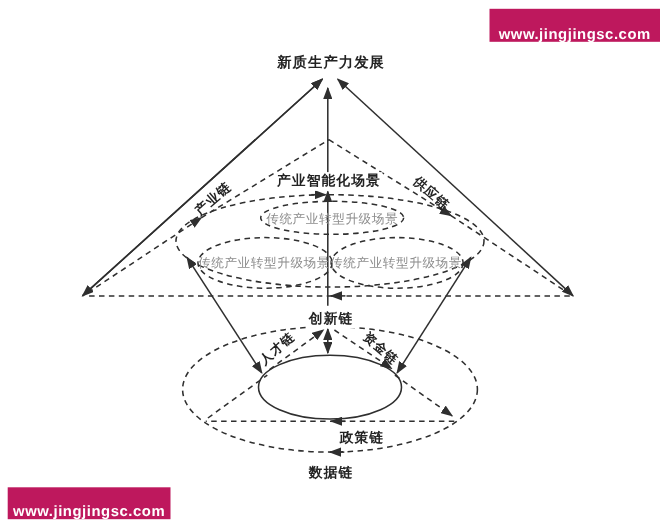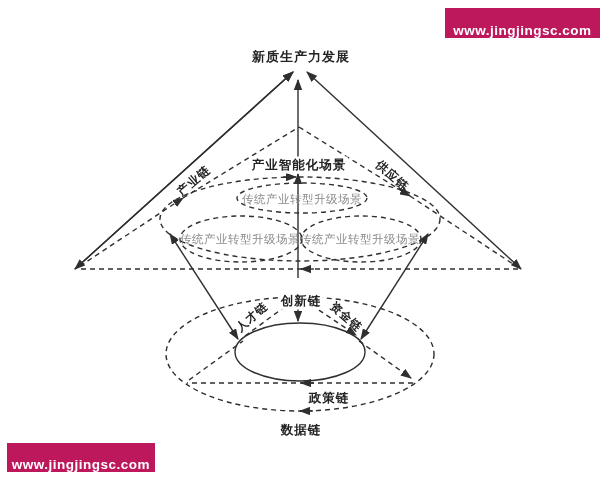--- a/index.html
+++ b/index.html
@@ -81,21 +81,21 @@
   <div class="lbl" style="left:301px;top:57px;font-size:13px;">新质生产力发展</div>
 
   <div class="lbl rot-l" style="left:194px;top:181px;font-size:12px;">产业链</div>
   <div class="lbl rot-r" style="left:392px;top:176px;font-size:12px;">供应链</div>
 
   <div class="lbl gray small" style="left:302px;top:199px;">传统产业转型升级场景</div>
   <div class="lbl whitebg" style="left:299px;top:165px;">产业智能化场景</div>
   <div class="lbl gray small" style="left:240px;top:239px;">传统产业转型升级场景</div>
   <div class="lbl gray small" style="left:360px;top:239px;">传统产业转型升级场景</div>
 
-  <div class="lbl whitebg" style="left:301px;top:301px;">创新链</div>
+  <div class="lbl whitebg" style="left:301px;top:290px;">创新链</div>
 
   <div class="lbl rot-l small" style="left:252px;top:317px;">人才链</div>
   <div class="lbl rot-r small" style="left:346px;top:317px;">资金链</div>
 
 
   <div class="lbl" style="left:301px;top:398px;margin-left:28px;">政策链</div>
   <div class="lbl" style="left:301px;top:430px;">数据链</div>
 
   <div class="watermark wm-tr">
     <span>www.jingjingsc.com</span>

